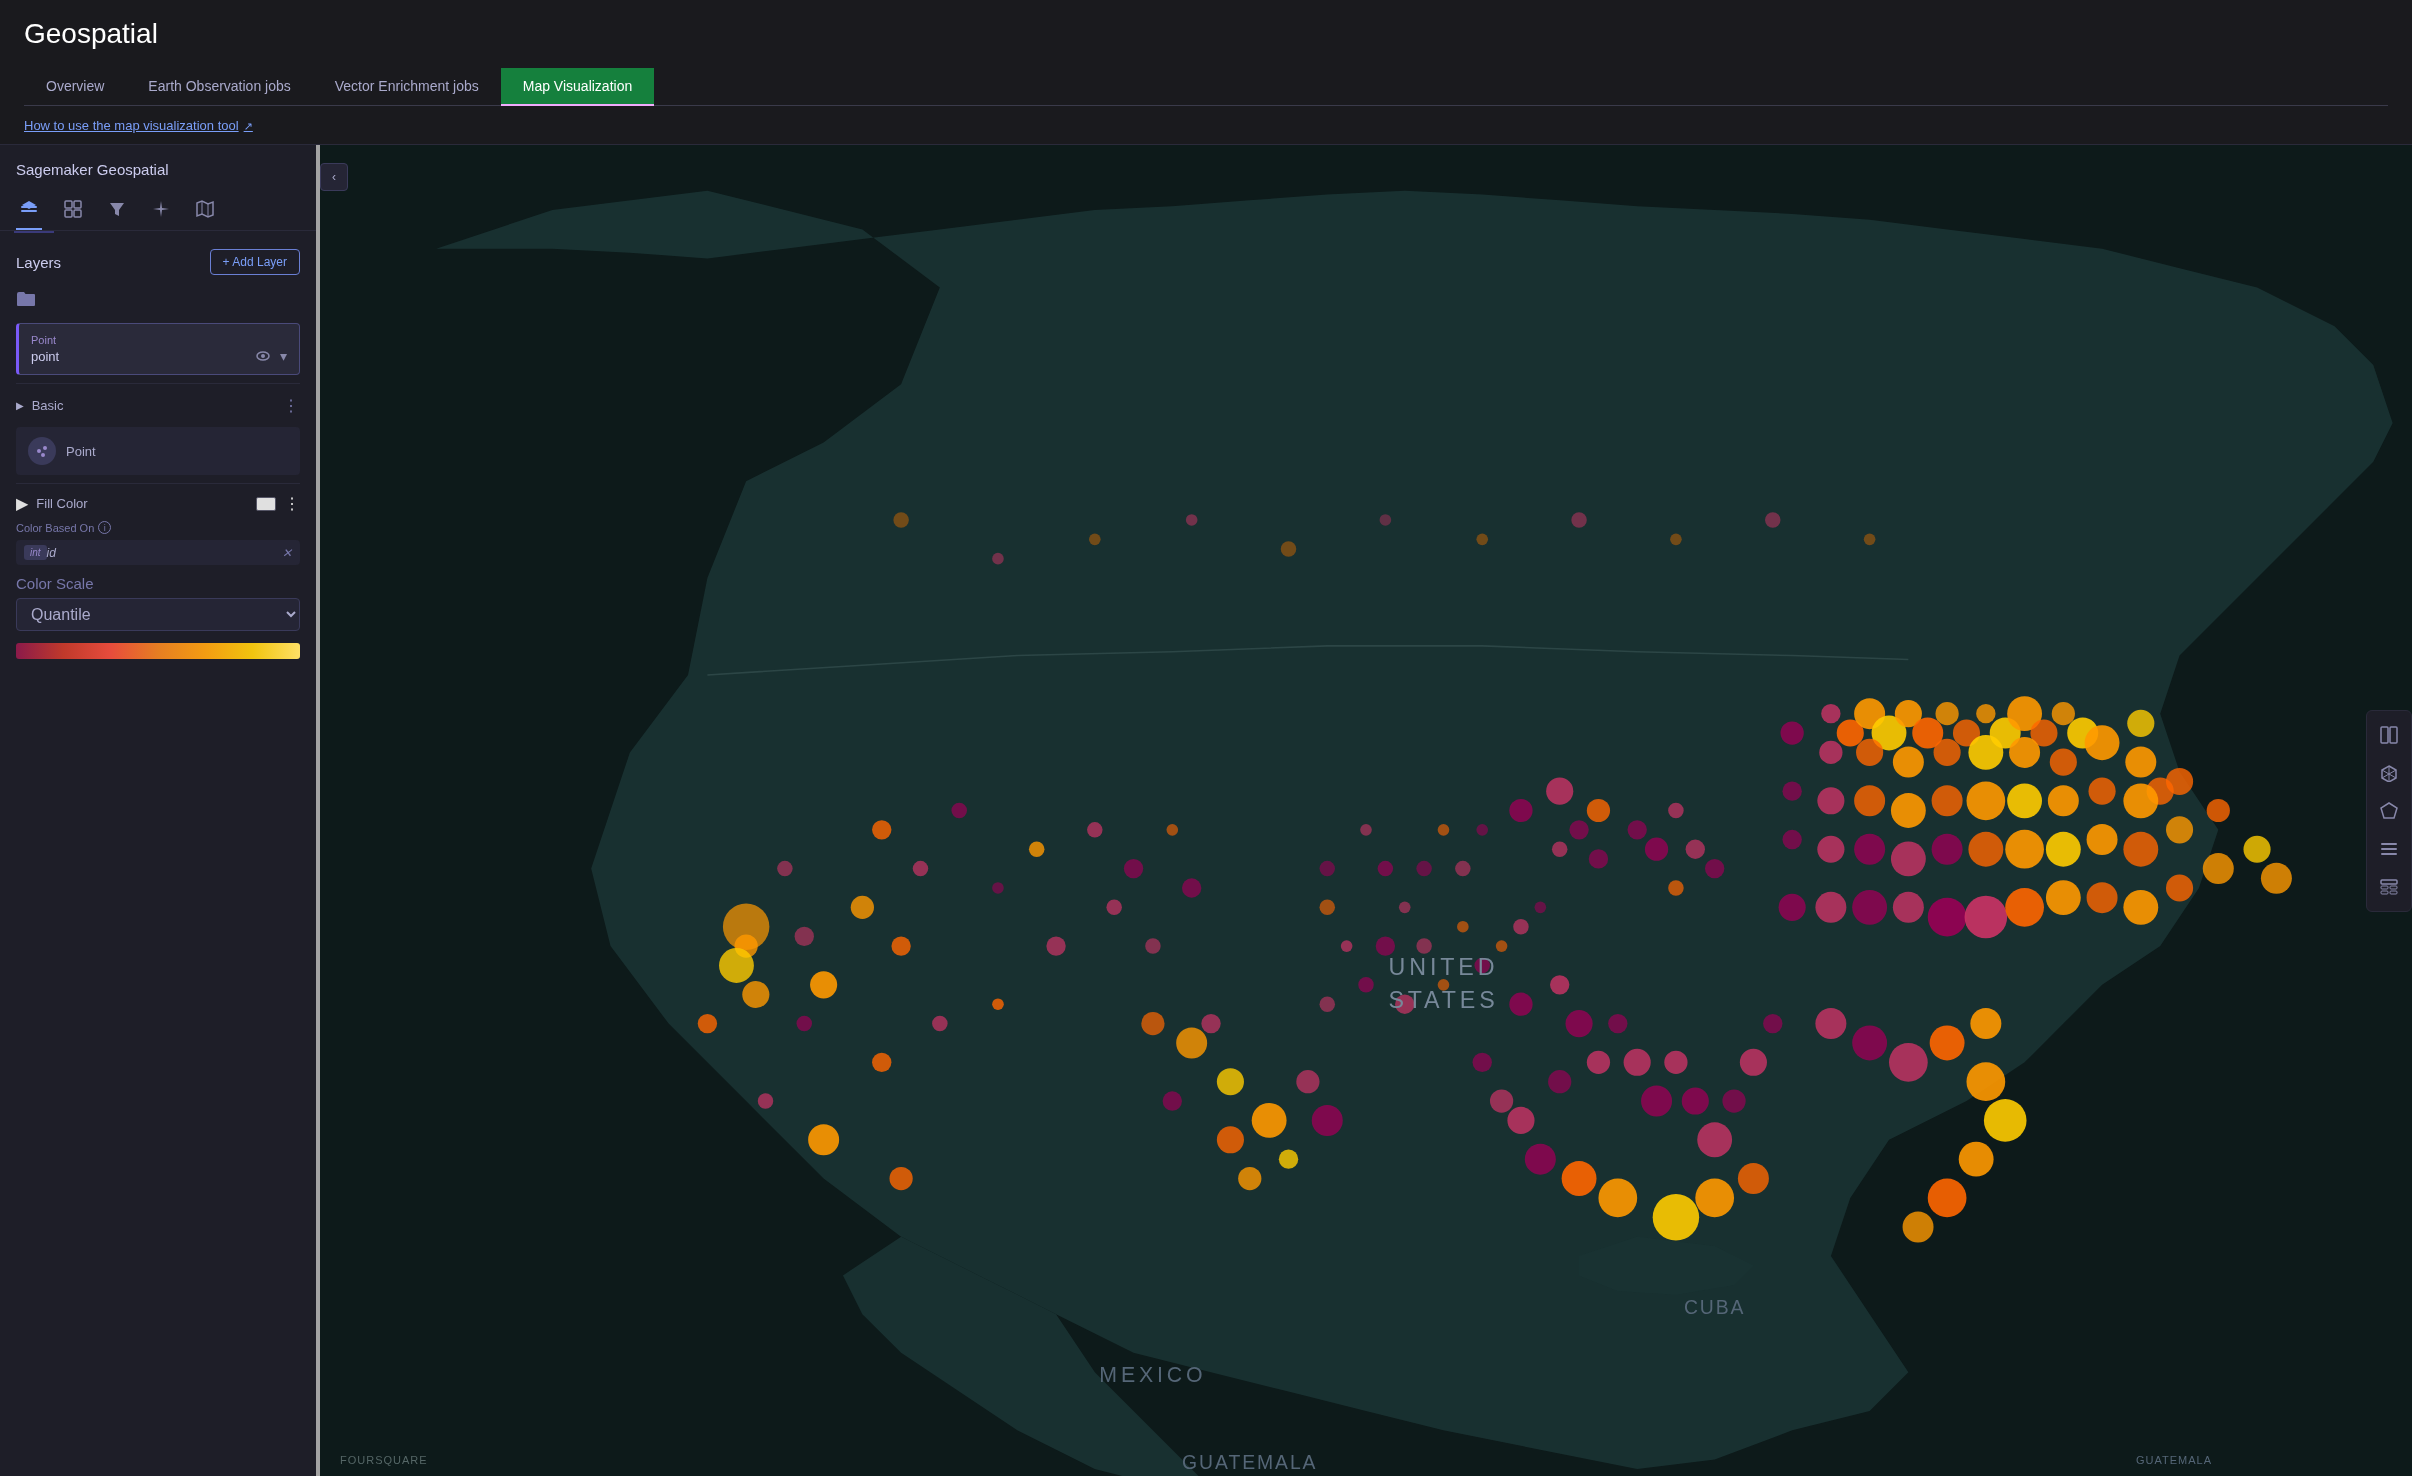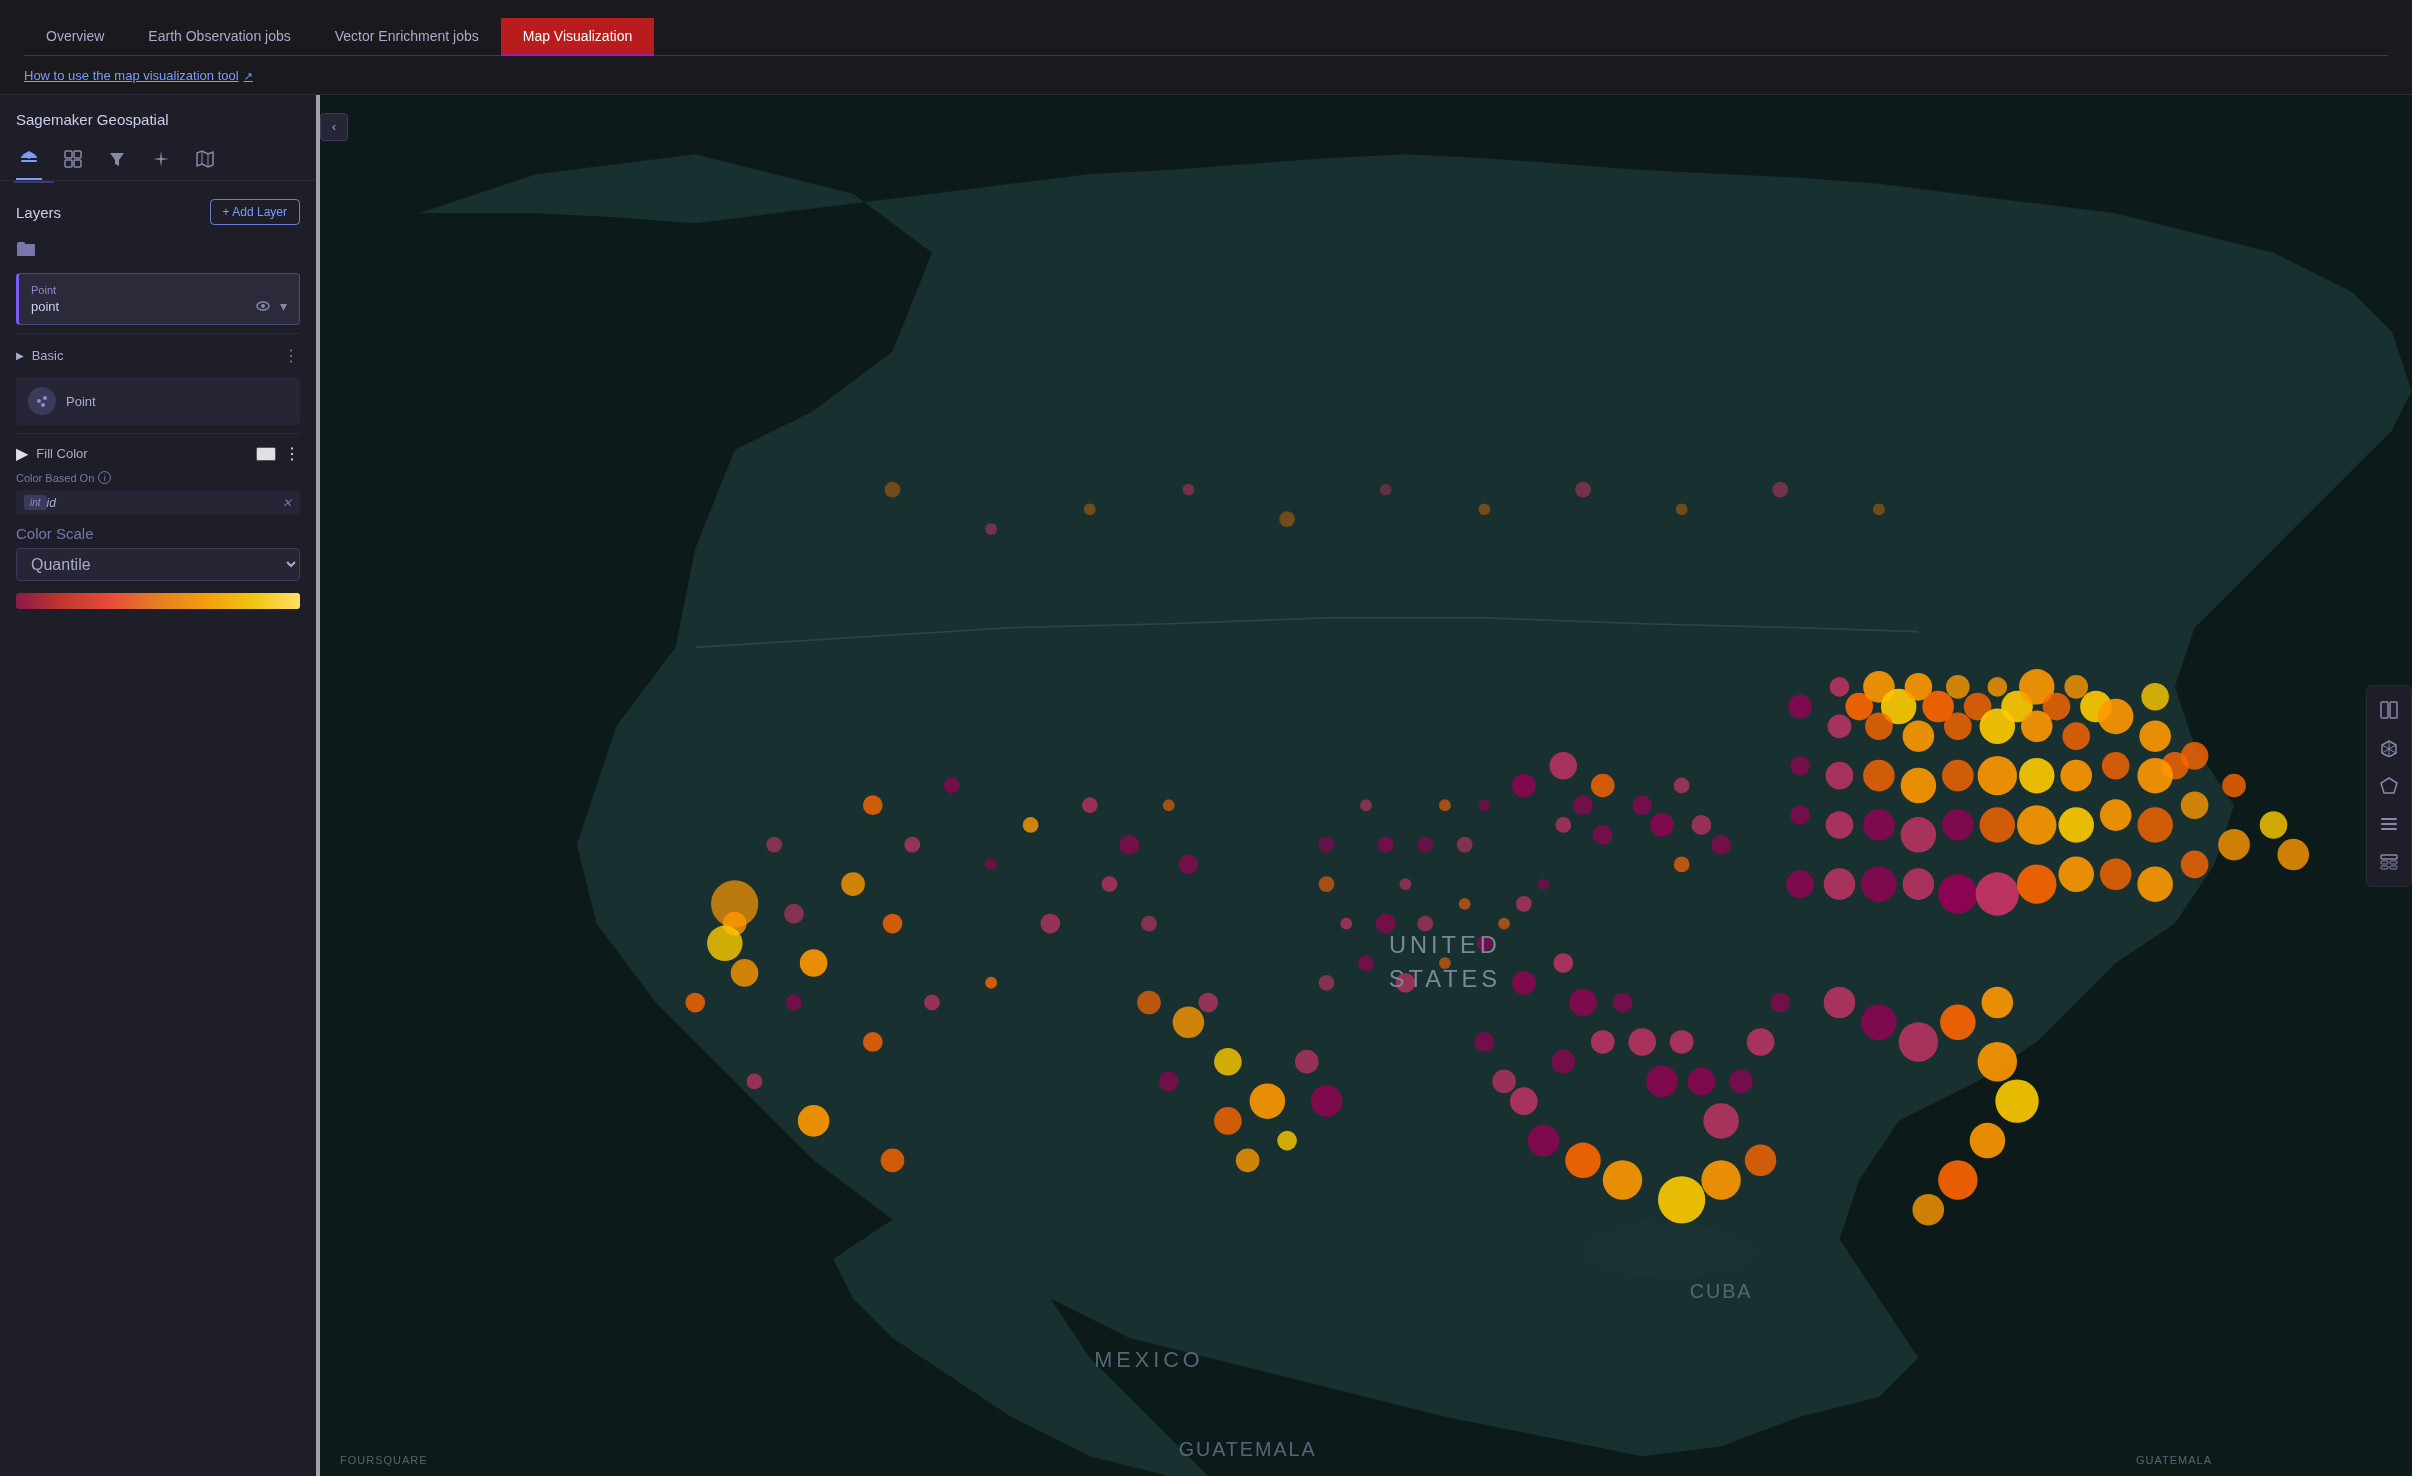--- a/index.html
+++ b/index.html
@@ -32,22 +32,22 @@
       padding: 10px 22px;
       font-size: 14px;
       color: #aaaacc;
       cursor: pointer;
       border-bottom: 2px solid transparent;
       margin-bottom: -1px;
       white-space: nowrap;
     }
     .tab.active {
       color: #ffffff;
-      border-bottom: 2px solid #a21caf;
-      background: #b91c1c;
+      border-bottom: 2px solid #f0abfc;
+      background: #15803d;
     }
     
     .info-bar {
       background: #1a1a1e;
       padding: 10px 24px;
       border-bottom: 1px solid #2a2a3a;
     }
     .info-link {
       color: #7a9ef8;
       font-size: 13px;
@@ -392,20 +392,21 @@
       position: absolute;
       top: 0; left: 0;
       width: 100%;
       height: 100%;
     }
   </style>
 </head>
 <body>
 
 <div class="header">
+  <div class="app-title">Geospatial</div>
   <div class="tabs">
     <div class="tab">Overview</div>
     <div class="tab">Earth Observation jobs</div>
     <div class="tab">Vector Enrichment jobs</div>
     <div class="tab active">Map Visualization</div>
   </div>
 </div>
 
 <div class="info-bar">
   <span class="info-link">

